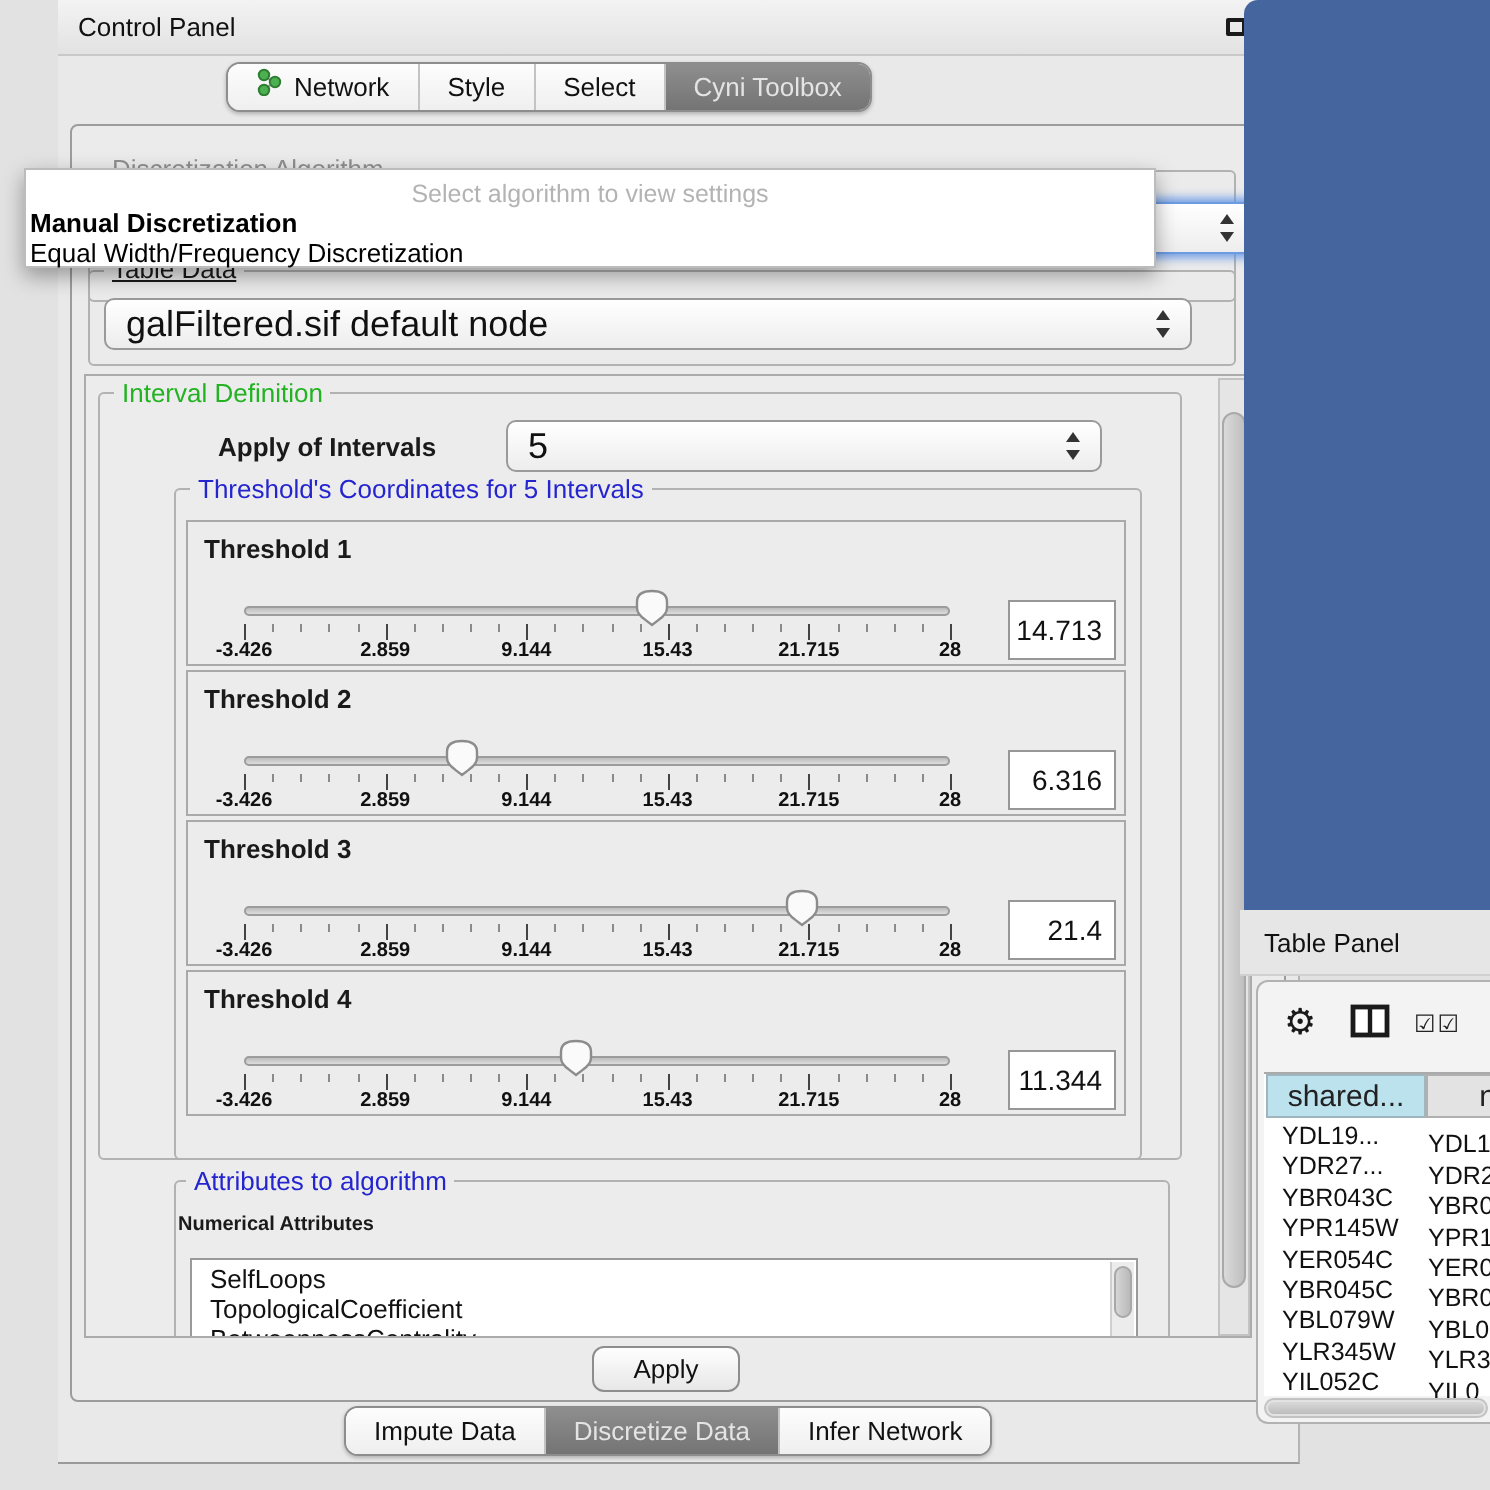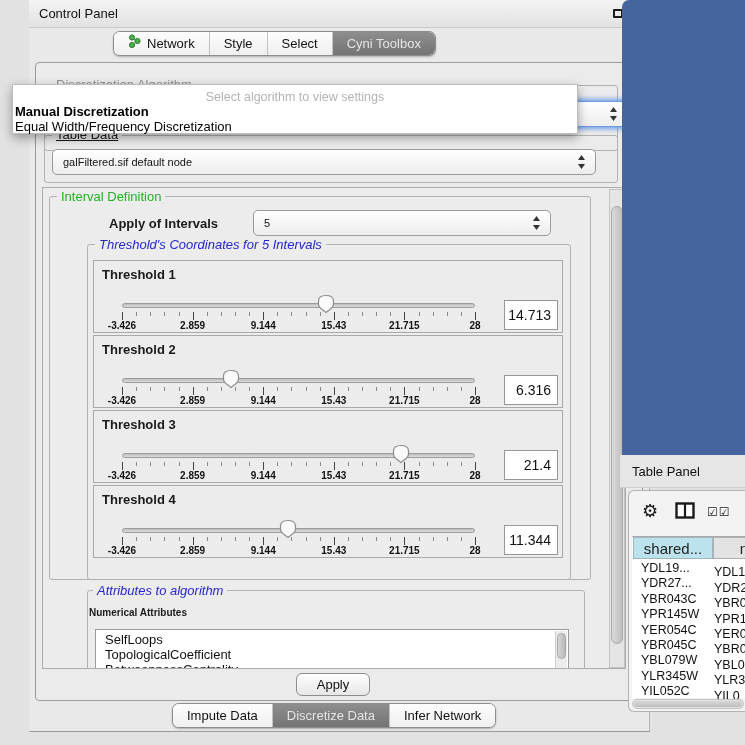--- a/index.html
+++ b/index.html
@@ -17,25 +17,25 @@
   .tab { display:flex; align-items:center; padding:0 14px; font-size:13px; line-height:23px; background:linear-gradient(#fdfdfd,#efefef); border-right:1px solid #c3c3c3; color:#111; white-space:nowrap; }
   .tab:last-child { border-right:none; }
   .tab.sel { background:linear-gradient(#8e8e8e,#747474); color:#e4e4e4; }
   .tab .nic { margin-right:6px; }
 
   #outer-panel { position:absolute; left:6px; top:62px; width:608px; height:639px; border:1px solid #9c9c9c; border-radius:4px; background:#ebebeb; }
 
   .groupbox { position:absolute; border:1px solid #b2b2b2; border-radius:3px; }
   .grouplabel { position:absolute; font-size:13px; padding:0 4px; background:#ebebeb; white-space:nowrap; }
   .g-green { color:#22b222; }
-  .g-blue { color:#2525cf;font-style:italic; }
+  .g-blue { color:#2525cf; }
   .g-gray { color:#8f8f8f; }
   .g-dark { color:#1a1a1a; }
 
-  .combo { position:absolute; height:26px; border:1px solid #9a9a9a; border-radius:5px; background:linear-gradient(#ffffff,#ededed); font-size:11px; line-height:24px; padding-left:10px; color:#111; }
+  .combo { position:absolute; height:26px; border:1px solid #9a9a9a; border-radius:5px; background:linear-gradient(#ffffff,#ededed); font-size:18px; line-height:24px; padding-left:10px; color:#111; }
   .combo .stepper { position:absolute; right:9px; top:4px; width:9px; height:16px; }
   .combo .stepper svg { display:block; }
   .combo.focusring { border:1px solid #6d9be2; box-shadow:0 0 5px 2px rgba(90,145,230,.85); }
 
   #viewport { position:absolute; left:6px; top:124px; width:584px; height:482px; border:1px solid #ababab; background:#ececec; overflow:hidden; }
 
   #interval-group { left:6px; top:8px; width:542px; height:384px; }
   #interval-label { left:14px; top:1px; background:#ececec; }
   #noi-label { position:absolute; left:66px; top:28px; font-size:13px; font-weight:bold; }
   #noi-combo { left:210px; top:22px; width:298px; }

